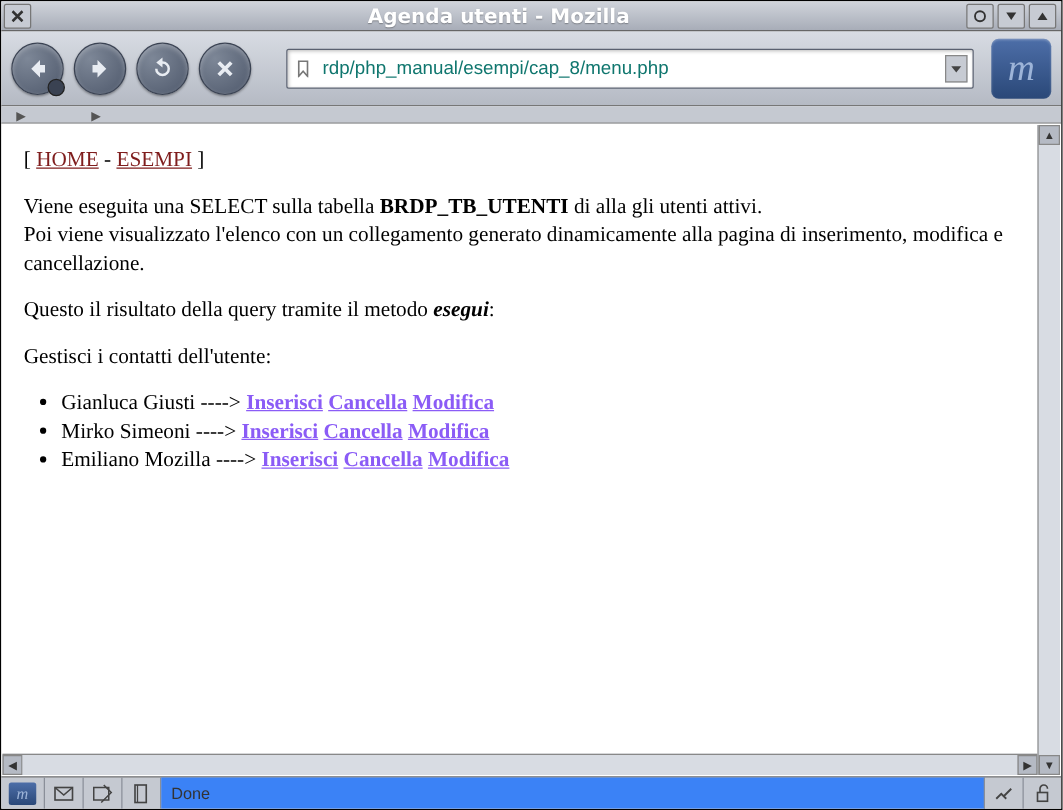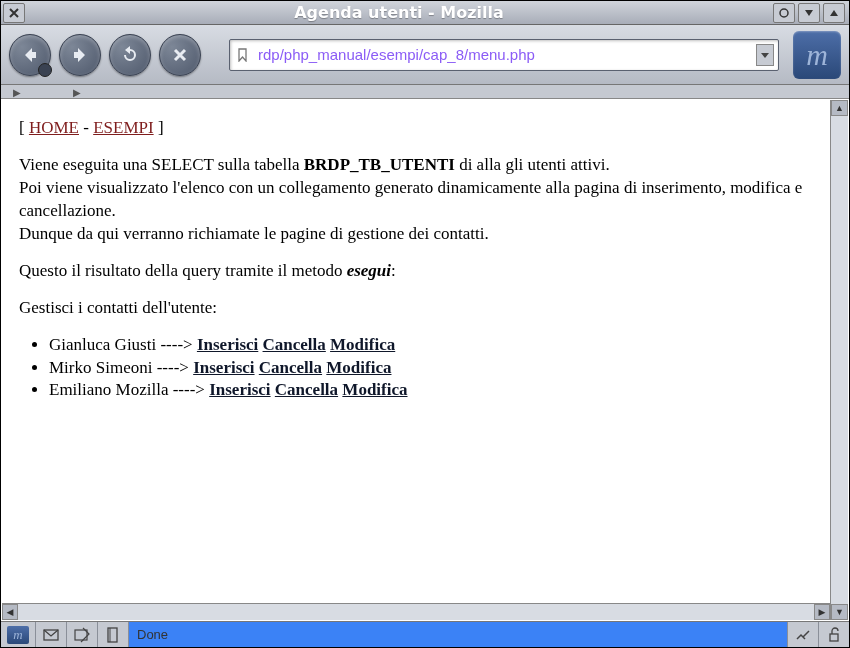--- a/index.html
+++ b/index.html
@@ -92,21 +92,21 @@
   .urlbox .bmicon {
     width:18px; height:18px;
     display:flex; align-items:center; justify-content:center;
     margin-right:6px;
     color:#666;
   }
   .urlbox .url {
     flex:1;
     font-family: Arial, sans-serif;
     font-size: 15px;
-    color:#8b5cf6;
+    color:#0f766e;
     white-space:nowrap;
     overflow:hidden;
   }
   .urlbox .drop {
     width:18px; height:22px;
     background:#c7cbd3;
     border:1px solid #888;
     margin-left:4px;
     display:flex; align-items:center; justify-content:center;
     cursor:pointer;
@@ -150,21 +150,21 @@
   .navlinks a {
     color:#7f1d1d;
     text-decoration: underline;
   }
   .content p { margin: 0 0 14px 0; }
   .bold { font-weight: bold; }
   .ital { font-style: italic; }
   .bital { font-style: italic; font-weight: bold; }
   .content ul { margin:4px 0 0 30px; padding:0; }
   .content li { margin:0; }
-  .content li a { color:#0f172a; font-weight:bold; text-decoration:underline; }
+  .content li a { color:#8b5cf6; font-weight:bold; text-decoration:underline; }
   
   .statusbar {
     position:absolute;
     bottom:0; left:0; right:0;
     height:26px;
     background:#c5c9d1;
     border-top:1px solid #777;
     display:flex;
     align-items:center;
     font-family: Arial, sans-serif;
@@ -305,21 +305,20 @@
 <div class="content">
 
   <p class="navlinks">
     [ <a href="#">HOME</a> - <a href="#">ESEMPI</a> ]
   </p>
 
 
   <p>
     <span>Viene eseguita una SELECT sulla tabella </span><span class="bold">BRDP_TB_UTENTI</span><span> di alla gli utenti attivi.</span><br>
     <span>Poi viene visualizzato l'elenco con un collegamento generato dinamicamente alla pagina di inserimento, modifica e cancellazione.</span><br>
-    <span>Dunque da qui verranno richiamate le pagine di gestione dei contatti.</span>
   </p>
 
 
   <p>
     <span>Questo il risultato della query tramite il metodo </span><span class="bital">esegui</span><span>:</span>
   </p>
 
   <p>Gestisci i contatti dell'utente:</p>
 
   <ul>

